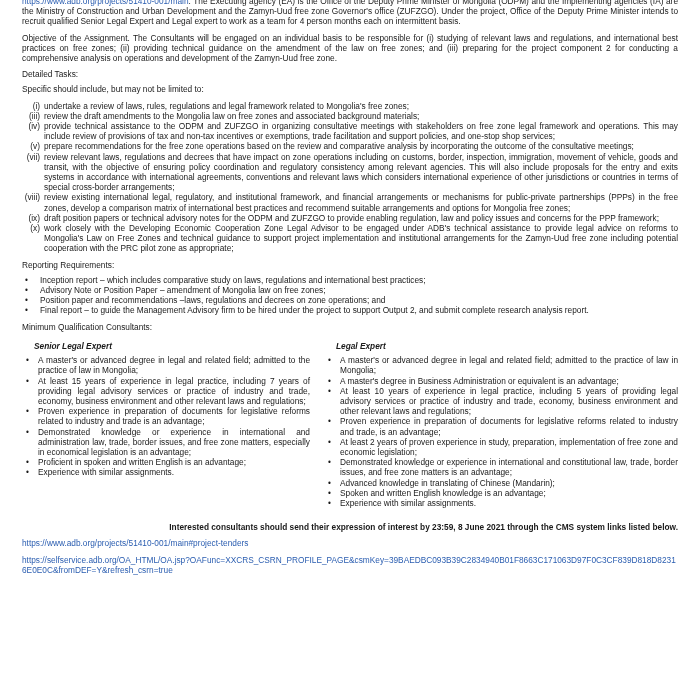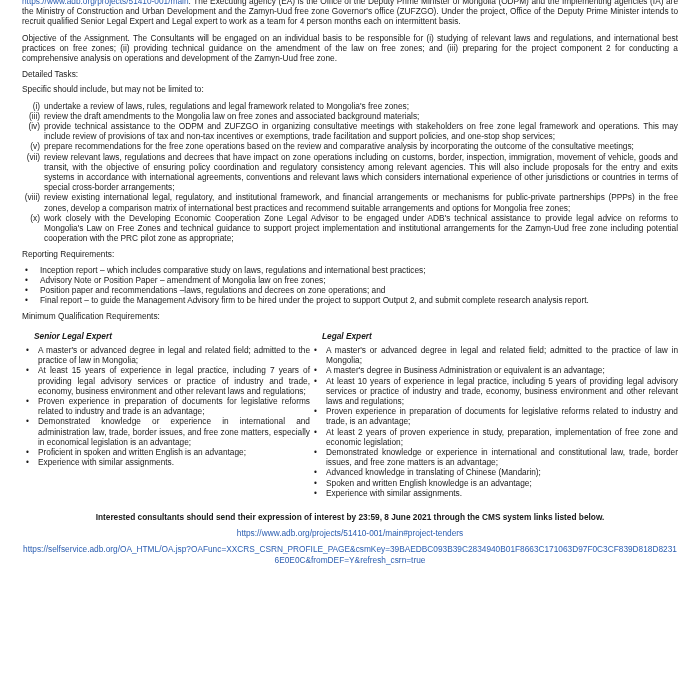--- a/index.html
+++ b/index.html
@@ -13,28 +13,28 @@
   .link { color: #2a5db0; }
   .heading { font-weight: normal; margin: 0 0 5px 0; }
   .tasks { margin: 0 0 6px 0; padding: 0; list-style: none; }
   .tasks li { display: flex; text-align: justify; margin: 0; }
   .tasks .num { width: 22px; flex: 0 0 22px; text-align: right; padding-right: 4px; box-sizing: border-box; }
   .tasks .txt { flex: 1; }
   .bullets { margin: 0 0 6px 0; padding: 0; list-style: none; }
   .bullets li { display: flex; margin: 0; }
   .bullets .dot { width: 18px; flex: 0 0 18px; text-align: left; padding-left: 3px; box-sizing: border-box; }
   .bullets .txt { flex: 1; text-align: justify; }
-  .quals { display: flex; margin: 0 0 8px 0; }
+  .quals { display: flex; gap: 14px; margin: 0 0 8px 0; }
   .col { flex: 1; }
   .col.left { flex: 0 0 288px; }
   .col-title { font-weight: bold; font-style: italic; margin: 4px 0 4px 12px; }
   .col .bullets { margin-left: 0; }
   .col .bullets .dot { width: 16px; flex: 0 0 16px; padding-left: 4px; }
-  .notice { font-weight: bold; margin: 8px 0 6px 0; text-align: center; }
-  .urlline { color: #2a5db0; margin: 0 0 6px 0; word-break: break-all; text-align: center; }
+  .notice { font-weight: bold; margin: 8px 0 6px 0; text-align: right; }
+  .urlline { color: #2a5db0; margin: 0 0 6px 0; word-break: break-all; text-align: left; }
 </style>
 </head>
 <body>
 
 <div class="page">
 
   <p><a class="link">https://www.adb.org/projects/51410-001/main</a><span>. The Executing agency (EA) is the Office of the Deputy Prime Minister of Mongolia (ODPM) and the Implementing agencies (IA) are the Ministry of Construction and Urban Development and the Zamyn-Uud free zone Governor's office (ZUFZGO). Under the project, Office of the Deputy Prime Minister intends to recruit qualified Senior Legal Expert and Legal expert to work as a team for 4 person months each on intermittent basis.</span></p>
   <p>Objective of the Assignment. The Consultants will be engaged on an individual basis to be responsible for (i) studying of relevant laws and regulations, and international best practices on free zones; (ii) providing technical guidance on the amendment of the law on free zones; and (iii) preparing for the project component 2 for conducting a comprehensive analysis on operations and development of the Zamyn-Uud free zone.</p>
 
   <div class="heading">Detailed Tasks:</div>
@@ -59,20 +59,24 @@
       </li>
     <li>
         <span class="num">(vii)</span>
         <span class="txt">review relevant laws, regulations and decrees that have impact on zone operations including on customs, border, inspection, immigration, movement of vehicle, goods and transit, with the objective of ensuring policy coordination and regulatory consistency among relevant agencies. This will also include proposals for the entry and exits systems in accordance with international agreements, conventions and relevant laws which considers international experience of other jurisdictions or countries in terms of special cross-border arrangements;</span>
       </li>
     <li>
         <span class="num">(viii)</span>
         <span class="txt">review existing international legal, regulatory, and institutional framework, and financial arrangements or mechanisms for public-private partnerships (PPPs) in the free zones, develop a comparison matrix of international best practices and recommend suitable arrangements and options for Mongolia free zones;</span>
       </li>
     <li>
+        <span class="num">(ix)</span>
+        <span class="txt">draft position papers or technical advisory notes for the ODPM and ZUFZGO to provide enabling regulation, law and policy issues and concerns for the PPP framework;</span>
+      </li>
+    <li>
         <span class="num">(x)</span>
         <span class="txt">work closely with the Developing Economic Cooperation Zone Legal Advisor to be engaged under ADB's technical assistance to provide legal advice on reforms to Mongolia's Law on Free Zones and technical guidance to support project implementation and institutional arrangements for the Zamyn-Uud free zone including potential cooperation with the PRC pilot zone as appropriate;</span>
       </li>
   </ul>
 
   <div class="heading">Reporting Requirements:</div>
   <ul class="bullets">
     <li>
         <span class="dot">•</span>
         <span class="txt">Inception report – which includes comparative study on laws, regulations and international best practices;</span>
@@ -84,21 +88,21 @@
     <li>
         <span class="dot">•</span>
         <span class="txt">Position paper and recommendations –laws, regulations and decrees on zone operations; and</span>
       </li>
     <li>
         <span class="dot">•</span>
         <span class="txt">Final report – to guide the Management Advisory firm to be hired under the project to support Output 2, and submit complete research analysis report.</span>
       </li>
   </ul>
 
-  <div class="heading">Minimum Qualification Requirements:</div>
+  <div class="heading">Minimum Qualification Consultants:</div>
 
   <div class="quals">
     <div class="col left">
       <div class="col-title">Senior Legal Expert</div>
       <ul class="bullets">
         <li>
             <span class="dot">•</span>
             <span class="txt">A master's or advanced degree in legal and related field; admitted to the practice of law in Mongolia;</span>
           </li>
         <li>

